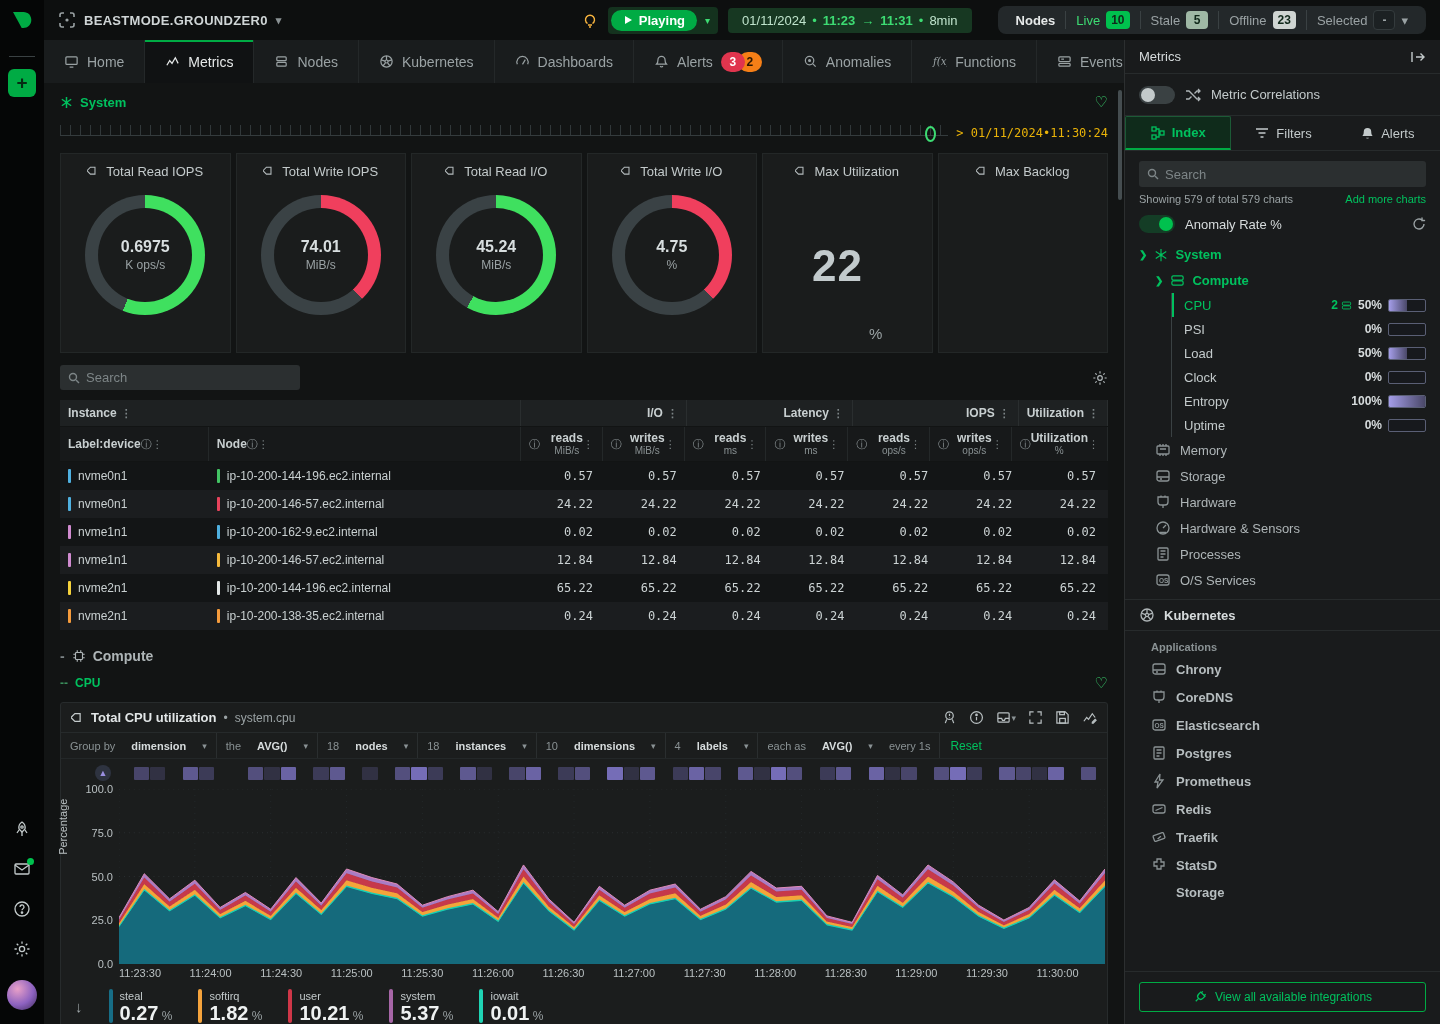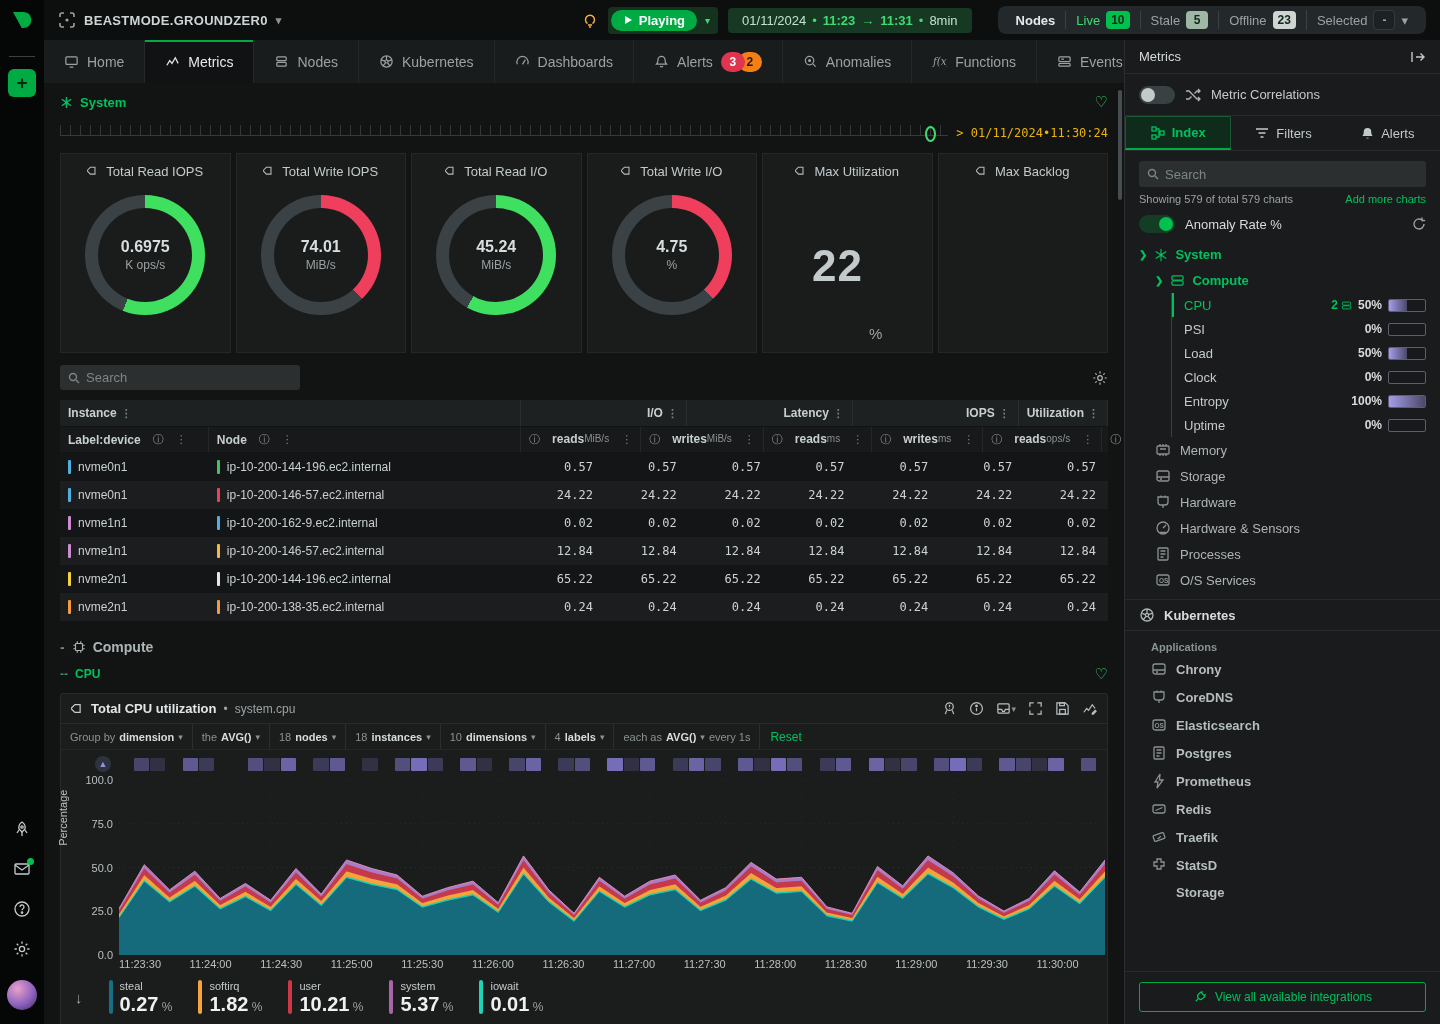--- a/index.html
+++ b/index.html
@@ -75,43 +75,43 @@
   .searchbox input{background:transparent;border:none;outline:none;color:#c3cacb;font-size:13px;width:100%}
   .searchbox input::placeholder{color:#7d8587}
   .tbl-toolbar .gear{margin-left:auto;color:#b5bcbe}
   .dtable{margin:10px 16px 0;font-size:12px}
   .trow{display:grid;grid-template-columns:14.2% 29.8% repeat(7,1fr)}
   .ghead{background:#1e2122;border-bottom:1px solid #121414}
   .ghead .gcell{padding:6px 8px;font-weight:700;color:#c8cfd0;display:flex;align-items:center;gap:4px;border-right:1px solid #2a2e2f}
   .gcell.r{justify-content:flex-end}
   .kebab{color:#7d8587;font-size:11px}
   .shead{background:#17191a;border-bottom:1px solid #121414}
-  .scell{padding:5px 8px;display:flex;align-items:center;gap:12px;color:#c8cfd0;border-right:1px solid #242829}
+  .scell{padding:5px 8px;display:flex;align-items:center;gap:0;color:#c8cfd0;border-right:1px solid #242829}
   .scell .inf{color:#8a9294;font-size:11px}
   .scell.num{justify-content:flex-end}
-  .collabel{display:flex;flex-direction:row;align-items:flex-start;line-height:1.1}
+  .collabel{display:flex;flex-direction:column;align-items:center;line-height:1.1}
   .collabel b{font-weight:700}
   .collabel i{font-style:normal;font-size:10px;color:#8a9294}
   .drow{height:28px}
   .drow:nth-child(odd){background:#131516}.drow:nth-child(even){background:#1b1d1f}
   .dcell{display:flex;align-items:center;padding:0 8px;color:#c9d0d1;overflow:hidden;white-space:nowrap}
   .dcell.num{justify-content:flex-end;font-family:"DejaVu Sans Mono",monospace;color:#ccd3d4;padding-right:12px}
   .cbar{width:3px;height:14px;border-radius:1px;margin-right:7px;flex:0 0 auto}
 
   
   .comp-head{display:flex;align-items:center;gap:7px;margin:18px 16px 0;color:#aeb5b7;font-weight:700;font-size:14px}
   .cpu-head{display:flex;align-items:center;gap:7px;margin:10px 16px 0;color:#00c15e;font-size:12px;font-weight:700}
   .cpu-head .heart{margin-left:auto;color:#3ddc73;font-size:15px}
   .chart-card{margin:10px 16px 0;background:#1b1d1d;border:1px solid #272b2c;border-radius:3px}
   .ch-head{display:flex;align-items:center;gap:7px;height:30px;padding:0 10px;border-bottom:1px solid #262a2b}
   .ch-title{color:#e2e6e7;font-weight:700;font-size:13px}
   .ch-ctx{color:#9aa2a4;font-size:12px}
   .ch-icons{margin-left:auto;display:flex;align-items:center;gap:12px;color:#b9c0c2}
   .ch-tools{display:flex;align-items:center;height:26px;border-bottom:1px solid #232728;font-size:11px;overflow:hidden}
-  .tool{display:flex;align-items:center;gap:4px;padding:0 9px;border-right:1px solid #2a2e2f;height:100%}
+  .tool{display:flex;align-items:center;gap:16px;padding:0 9px;border-right:1px solid #2a2e2f;height:100%}
   .tool .pre,.tool .suf{color:#8a9294}.tool .val{color:#d7dcdd;font-weight:700}
   .tool .chev{color:#8a9294;font-size:9px}
   .reset{color:#00c15e;padding:0 10px;font-size:12px}
   .ribbon-row{display:flex;align-items:center;gap:6px;padding:6px 8px 0 34px}
   .ribbon-ic{width:16px;height:16px;border-radius:50%;background:#2e3340;color:#9a8fe0;font-size:9px;display:flex;align-items:center;justify-content:center}
   .ribbon{flex:1;height:13px;display:flex;margin-right:2px}
   .ribbon div{flex:1;margin:0 .5px;border-radius:1px}
   .plotwrap{display:flex;padding:8px 2px 0 0}
   .yaxis{width:58px;position:relative}
   .ylab{position:absolute;left:2px;top:50%;transform:rotate(-90deg) translateX(50%);transform-origin:left;color:#b9c0c2;font-size:11px}

